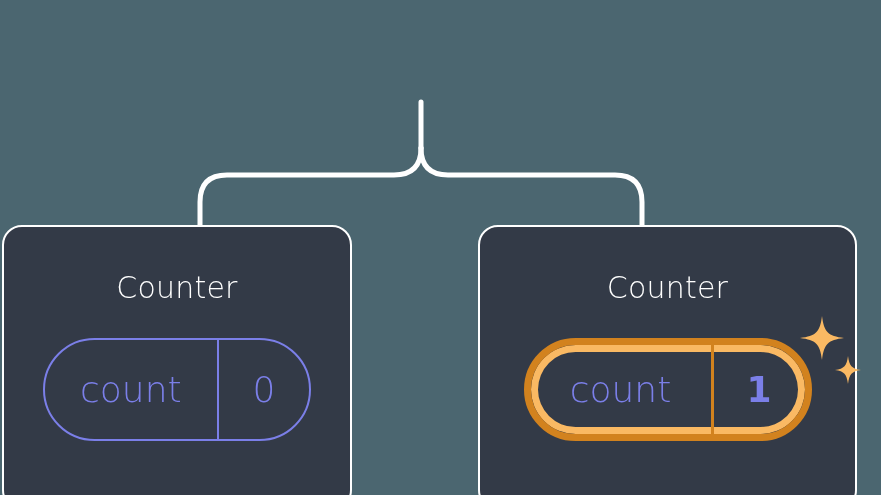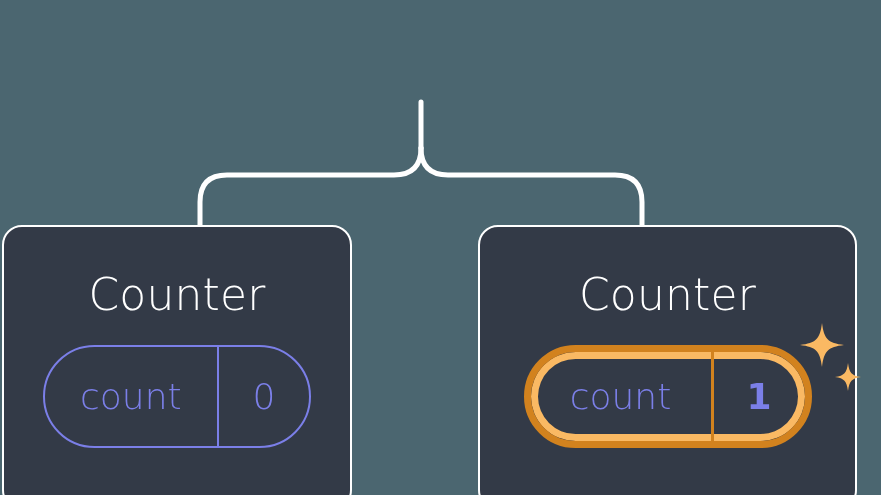--- a/index.html
+++ b/index.html
@@ -58,33 +58,33 @@
     height: 285px;
     border-radius: 20px;
     padding-top: 46px;
   }
 
   .node-child.left  { left: 2px; }
   .node-child.right { left: 478px; width: 379px; }
 
   .node-title {
     color: #ffffff;
-    font-size: 44px;
+    font-size: 30px;
     font-weight: 300;
     letter-spacing: 0.2px;
     line-height: 1;
     white-space: nowrap;
   }
 
   .node-root .node-title { font-size: 33px; }
 
   
   .pill-wrap {
     position: relative;
-    margin-top: 28px;
+    margin-top: 35px;
     display: flex;
     align-items: flex-end;
   }
 
   .pill {
     display: flex;
     align-items: stretch;
     height: 103px;
     border-radius: 52px;
     box-sizing: border-box;

